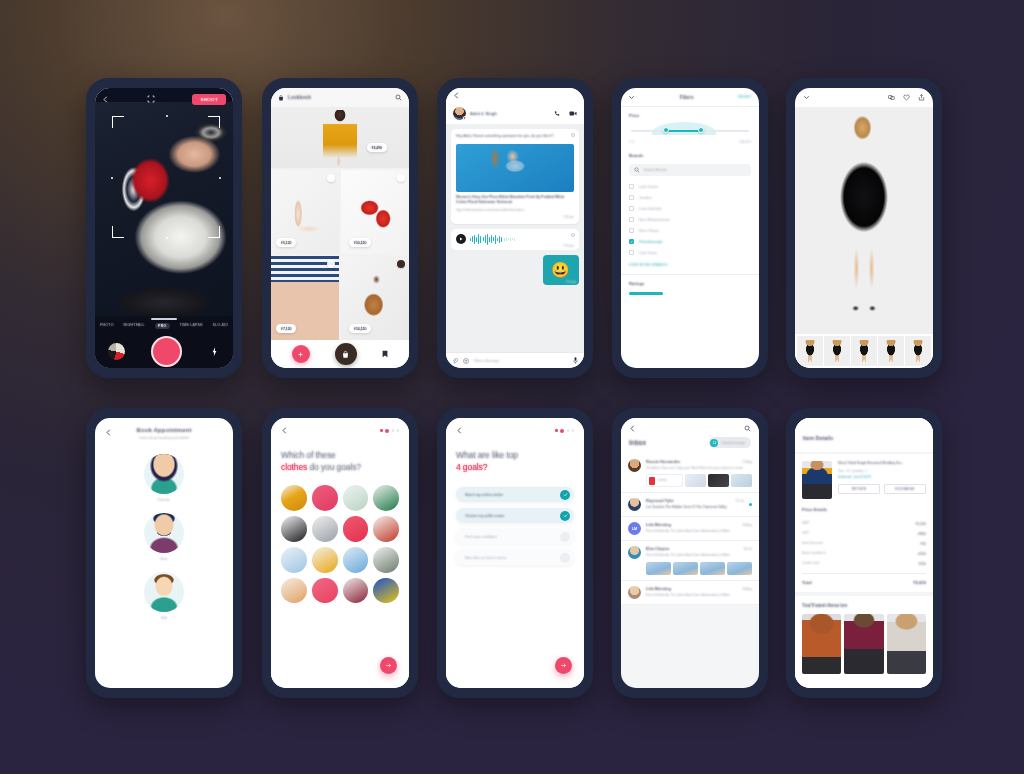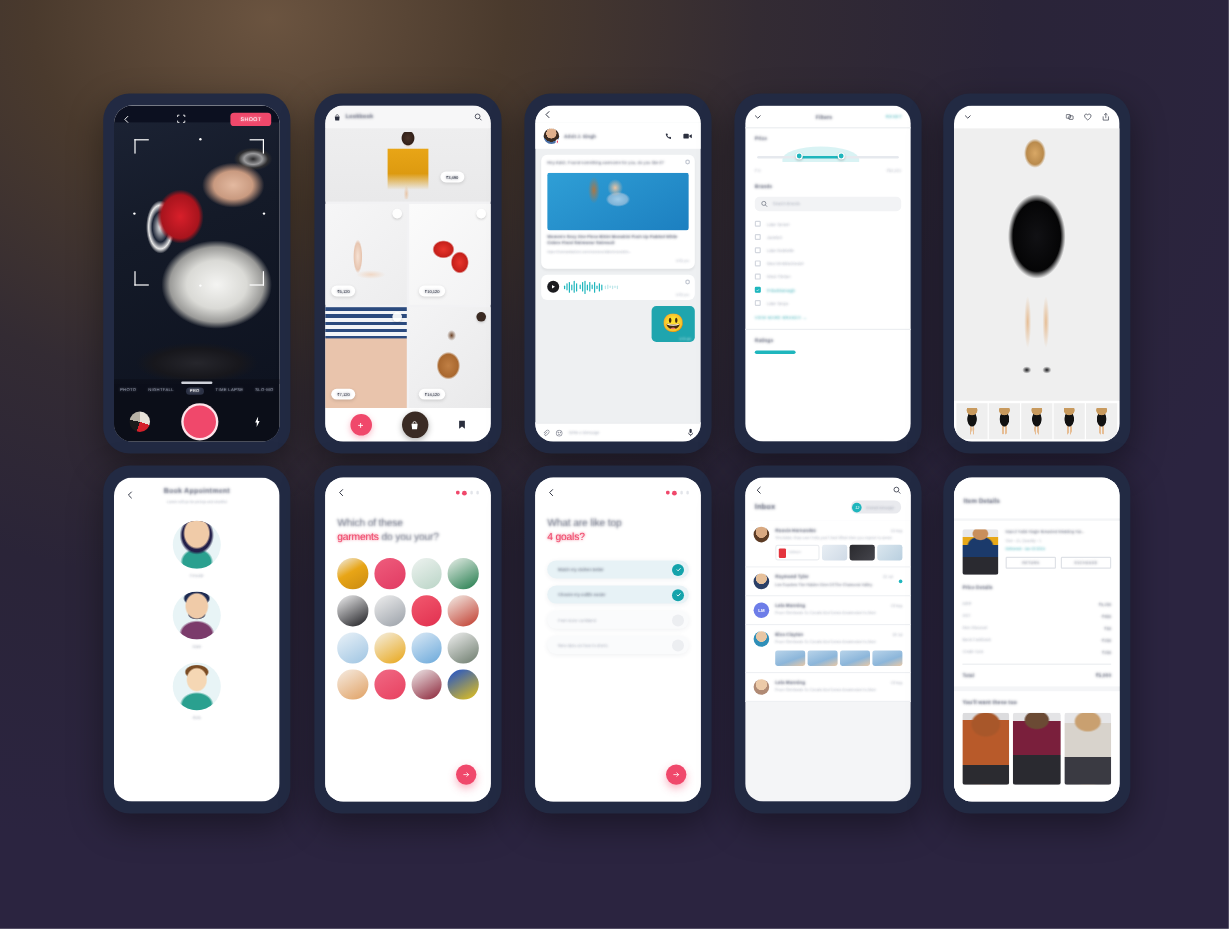--- a/index.html
+++ b/index.html
@@ -24,21 +24,21 @@
     padding: 10px 9px;
   }
   .screen {
     width: 100%; height: 100%;
     background: #fff;
     border-radius: 15px;
     overflow: hidden;
     position: relative;
   }
   .row1 .phone { top: 78px; width: 156px; height: 300px; }
-  .row2 .phone { top: 388px; width: 156px; height: 290px; }
+  .row2 .phone { top: 408px; width: 156px; height: 290px; }
   .c1 { left: 86px; } .c2 { left: 262px; } .c3 { left: 437px; }
   .c4 { left: 612px; } .c5 { left: 786px; }
 
   
   .r { display: flex; align-items: center; }
   .blur { color: transparent; text-shadow: 0 0 2.1px rgba(60,66,90,.92); }
   .blurw { color: transparent; text-shadow: 0 0 2.1px rgba(255,255,255,.9); }
   .blurp { color: transparent; text-shadow: 0 0 2.1px rgba(236,64,98,.95); }
   .blurt { color: transparent; text-shadow: 0 0 2.2px rgba(20,160,170,.95); }
   .blurg { color: transparent; text-shadow: 0 0 2.1px rgba(150,156,172,.9); }
@@ -740,22 +740,22 @@
             </span>
             <div class="dots">
               <i></i>
                 <i class="big"></i>
                 <i class="off"></i>
                 <i class="off"></i>
             </div>
           </div>
           <div class="ob-q">
             <span class="blur">Which of these</span><br>
-            <span class="hl blurp">garments</span>
-            <span class="blur">do you your?</span>
+            <span class="hl blurp">clothes</span>
+            <span class="blur">do you goals?</span>
           </div>
           <div class="gg" id="garment-grid">
               <i style="background: linear-gradient(150deg, rgb(240, 240, 240) 0%, rgb(232, 165, 22) 45%, rgb(201, 138, 16) 100%);"></i>
               <i style="background: linear-gradient(150deg, rgb(239, 93, 125) 0%, rgb(225, 58, 98) 100%);"></i>
               <i style="background: linear-gradient(150deg, rgb(238, 243, 240) 0%, rgb(185, 212, 198) 100%);"></i>
               <i style="background: linear-gradient(150deg, rgb(233, 239, 233) 0%, rgb(31, 122, 74) 100%);"></i>
               <i style="background: linear-gradient(150deg, rgb(242, 242, 243) 0%, rgb(26, 26, 30) 100%);"></i>
               <i style="background: linear-gradient(150deg, rgb(239, 239, 239) 0%, rgb(154, 160, 168) 100%);"></i>
               <i style="background: linear-gradient(150deg, rgb(242, 89, 111) 0%, rgb(225, 48, 79) 100%);"></i>
               <i style="background: linear-gradient(150deg, rgb(244, 239, 233) 0%, rgb(192, 57, 43) 100%);"></i>

